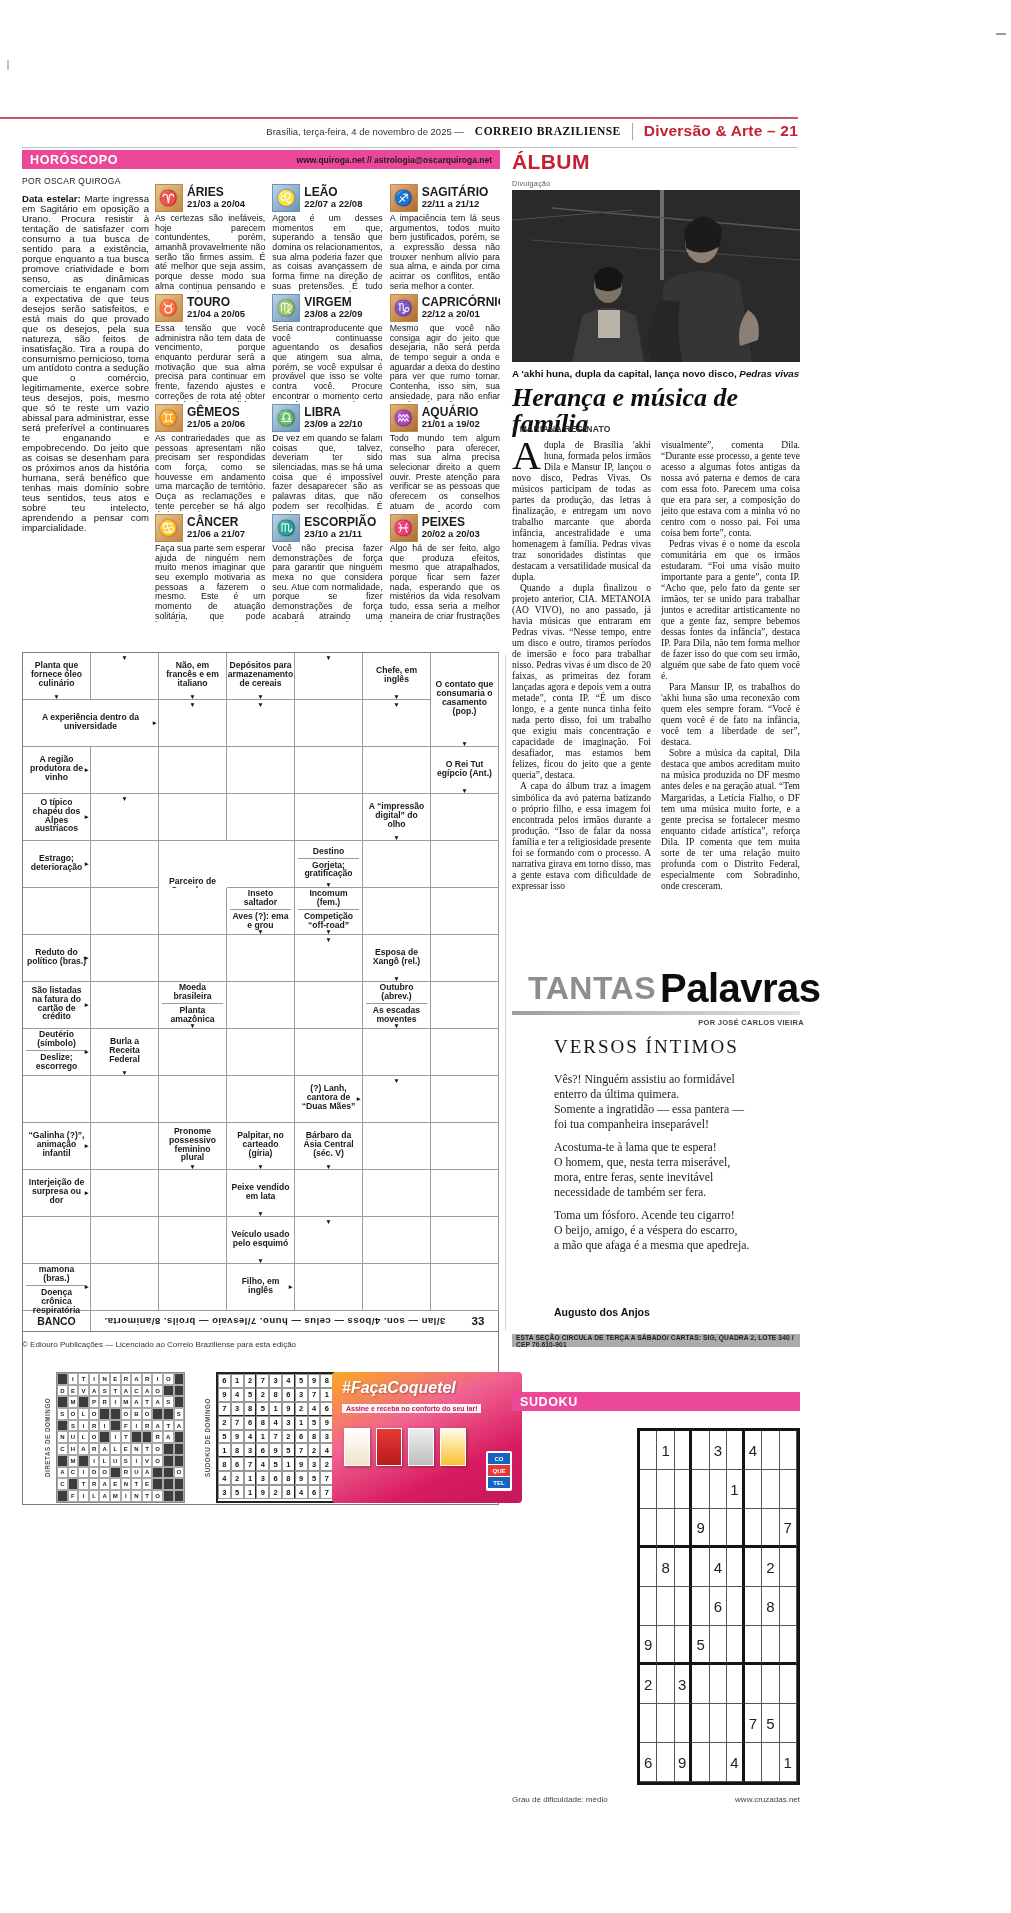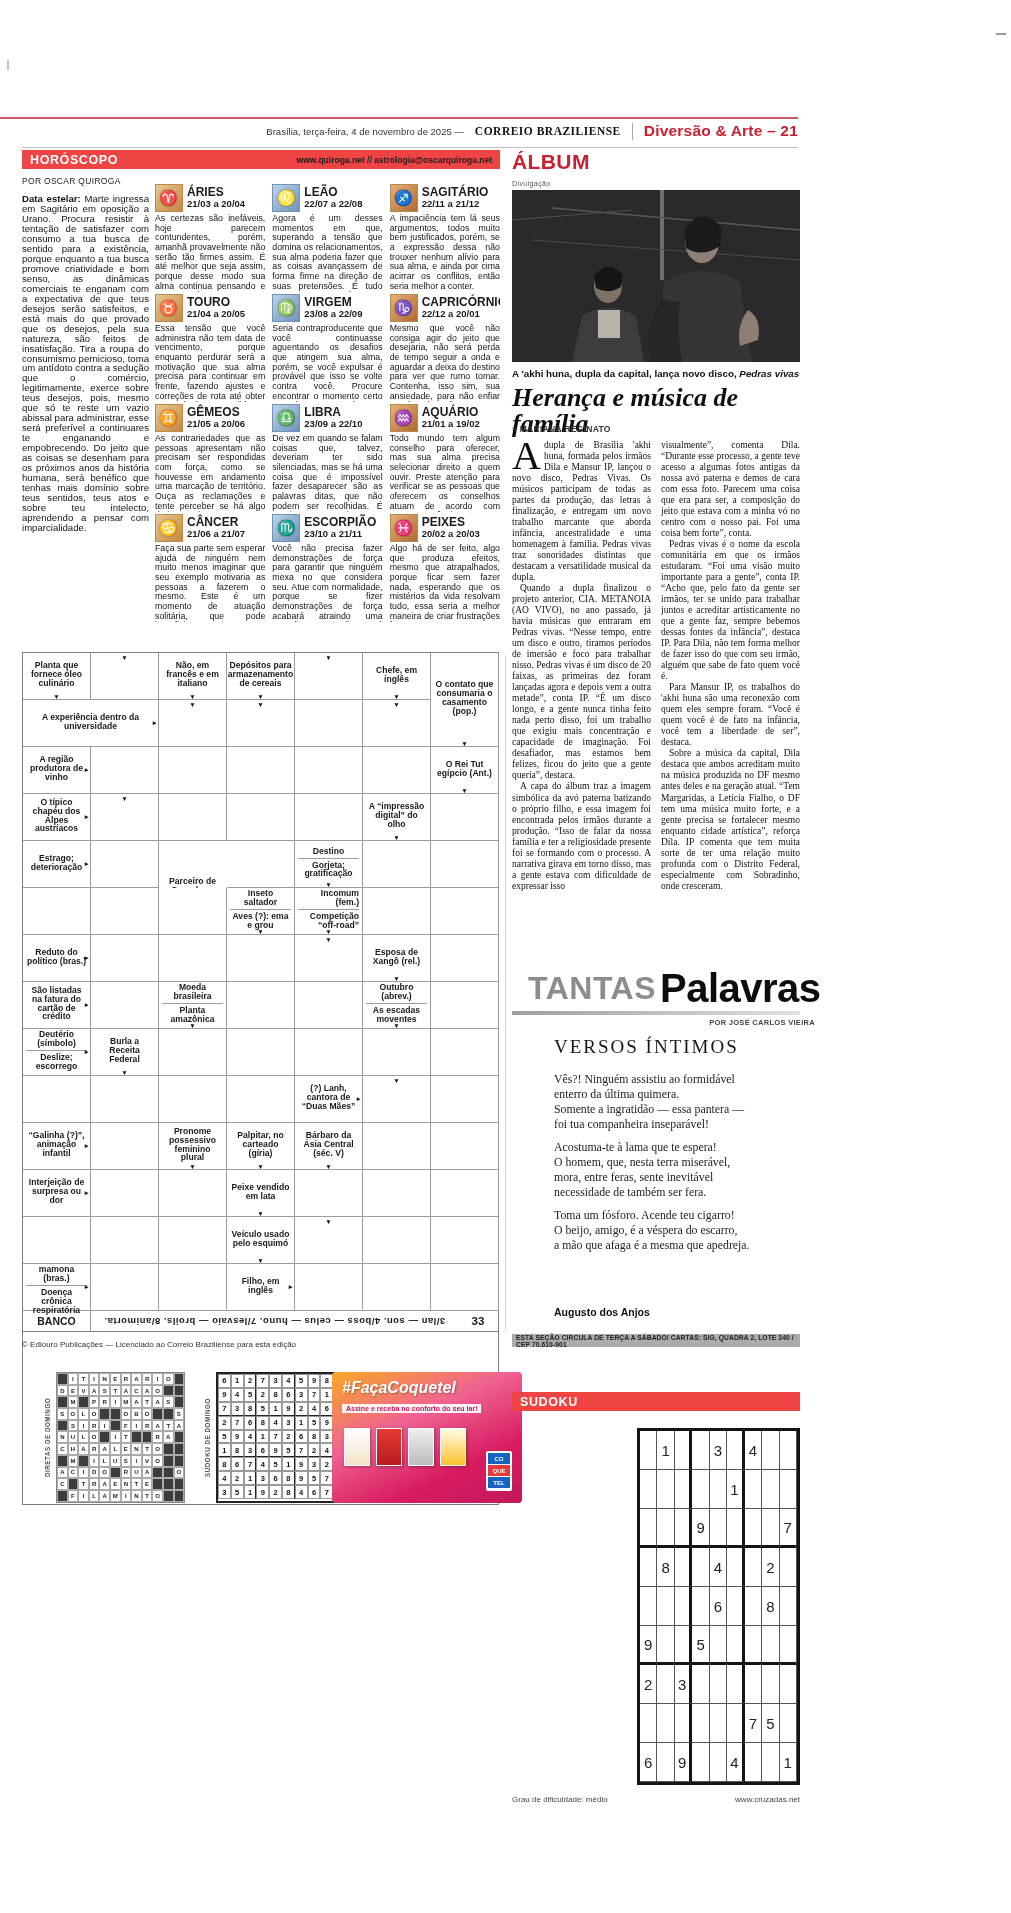--- a/index.html
+++ b/index.html
@@ -12,21 +12,21 @@
   .hairline { position:absolute; top:147px; left:22px; width:776px; height:1px; background:#bfbfbf; }
   .colrule { position:absolute; top:655px; left:505px; width:1px; height:676px; background:#d5d5d5; }
 
   .hdr { position:absolute; top:122px; left:22px; width:776px; display:flex; justify-content:flex-end; align-items:center; gap:11px; }
   .dateline { font-size:9.5px; color:#333; }
   .masthead { font-family:"Liberation Serif", serif; font-weight:bold; font-size:11.5px; letter-spacing:0.5px; color:#111; }
   .hdr-div { width:1px; height:17px; background:#aaa; }
   .section-title { font-size:15.5px; font-weight:bold; color:#c42133; letter-spacing:0.2px; }
 
   
-  .gbar { position:absolute; left:0; width:478px; height:19px; background:#ef4444; display:flex; align-items:center; justify-content:space-between; padding:0 8px; }
+  .gbar { position:absolute; left:0; width:478px; height:19px; background:#ec4899; display:flex; align-items:center; justify-content:space-between; padding:0 8px; }
   .gbar-title { color:#fff; font-weight:bold; font-size:12.5px; letter-spacing:0.6px; }
   .gbar-url { font-size:8.5px; color:#1e1e1e; font-weight:bold; }
 
   
   .leftcol { position:absolute; left:22px; top:0; width:478px; height:1913px; }
   .horo-bar { top:150px; }
   .horo-byline { position:absolute; top:176px; left:0; font-size:8.5px; color:#222; letter-spacing:0.3px; }
   .horo-intro { position:absolute; top:194px; left:0; width:127px; max-height:430px; overflow:hidden;
                 font-size:9.6px; line-height:1.04; text-align:justify; color:#141414; }
   .signs { position:absolute; top:184px; left:133px; width:345px; display:grid;
@@ -101,21 +101,21 @@
   .artcol p { margin-bottom:0; text-indent:8px; }
   .artcol p.first { text-indent:0; }
   .c1 { left:0; height:515px; overflow:hidden; }
   .c2 { left:149px; height:518px; overflow:hidden; }
   .drop { float:left; font-size:40px; line-height:0.82; font-weight:normal; padding-right:3px; font-family:"Liberation Serif", serif; }
 
   .tantas { position:absolute; top:966px; left:16px; display:flex; align-items:center; }
   .t1 { color:#8d8d8d; font-size:32px; font-weight:bold; letter-spacing:0.5px; }
   .t2 { color:#0d0d0d; font-size:40px; font-weight:bold; margin-left:4px; letter-spacing:-0.5px; }
   .tantas-rule { position:absolute; top:1011px; left:0; width:288px; height:4px; background:linear-gradient(to right,#9e9e9e,#e0e0e0); }
-  .tantas-byline { position:absolute; top:1018px; left:15px; width:288px; text-align:right; font-size:7.5px; font-weight:bold; color:#444; letter-spacing:0.3px; }
+  .tantas-byline { position:absolute; top:1018px; left:4px; width:288px; text-align:right; font-size:7.5px; font-weight:bold; color:#444; letter-spacing:0.3px; }
   .poem-title { position:absolute; top:1036px; left:42px; font-family:"Liberation Serif", serif; font-size:19px; letter-spacing:2px; color:#181818; }
   .poem { position:absolute; top:1072px; left:42px; width:240px; font-family:"Liberation Serif", serif; font-size:11.8px; line-height:15px; color:#1c1c1c; }
   .stanza { margin-bottom:8px; }
   .poem-author { position:absolute; top:1306px; left:42px; font-size:10.5px; font-weight:bold; color:#111; }
   .section-foot { position:absolute; top:1334px; left:0; width:288px; height:13px; background:#ababab; color:#222; font-size:6.7px; font-weight:bold; display:flex; align-items:center; padding:0 4px; letter-spacing:0.1px; }
 
   .sud-bar { top:1392px; width:288px; }
   .sudoku { position:absolute; top:1428px; left:125px; width:163px; height:357px; display:grid;
             grid-template-columns:repeat(9,1fr); grid-template-rows:repeat(9,1fr); border:3px solid #141414; background:#fff; }
   .sudoku > div { border-right:1px solid #555; border-bottom:1px solid #555; display:flex; align-items:center; justify-content:center; font-size:15px; color:#222; }
@@ -328,21 +328,21 @@
         <div class="xc" style="grid-area: 5 / 5 / span 1 / span 1;">
           <div class="xc-line">Destino</div>
           <div class="xc-line">Gorjeta; gratificação</div>
           <span class="arr-d">▼</span>
         </div>
         <div class="xc" style="grid-area: 6 / 4 / span 1 / span 1;">
           <div class="xc-line">Inseto saltador</div>
           <div class="xc-line">Aves (?): ema e grou</div>
           <span class="arr-d">▼</span>
         </div>
-        <div class="xc" style="grid-area: 6 / 5 / span 1 / span 1; text-align: right;">
+        <div class="xc" style="grid-area: 6 / 5 / span 1 / span 1;">
           <div class="xc-line">Incomum (fem.)</div>
           <div class="xc-line">Competição “off-road”</div>
           <span class="arr-d">▼</span>
         </div>
         <div class="xc" style="grid-area: 7 / 1 / span 1 / span 1;">
           <div class="xc-line">Reduto do político (bras.)</div>
           <span class="arr-r">►</span>
         </div>
         <div class="xc" style="grid-area: 7 / 6 / span 1 / span 1;">
           <div class="xc-line">Esposa de Xangô (rel.)</div>

